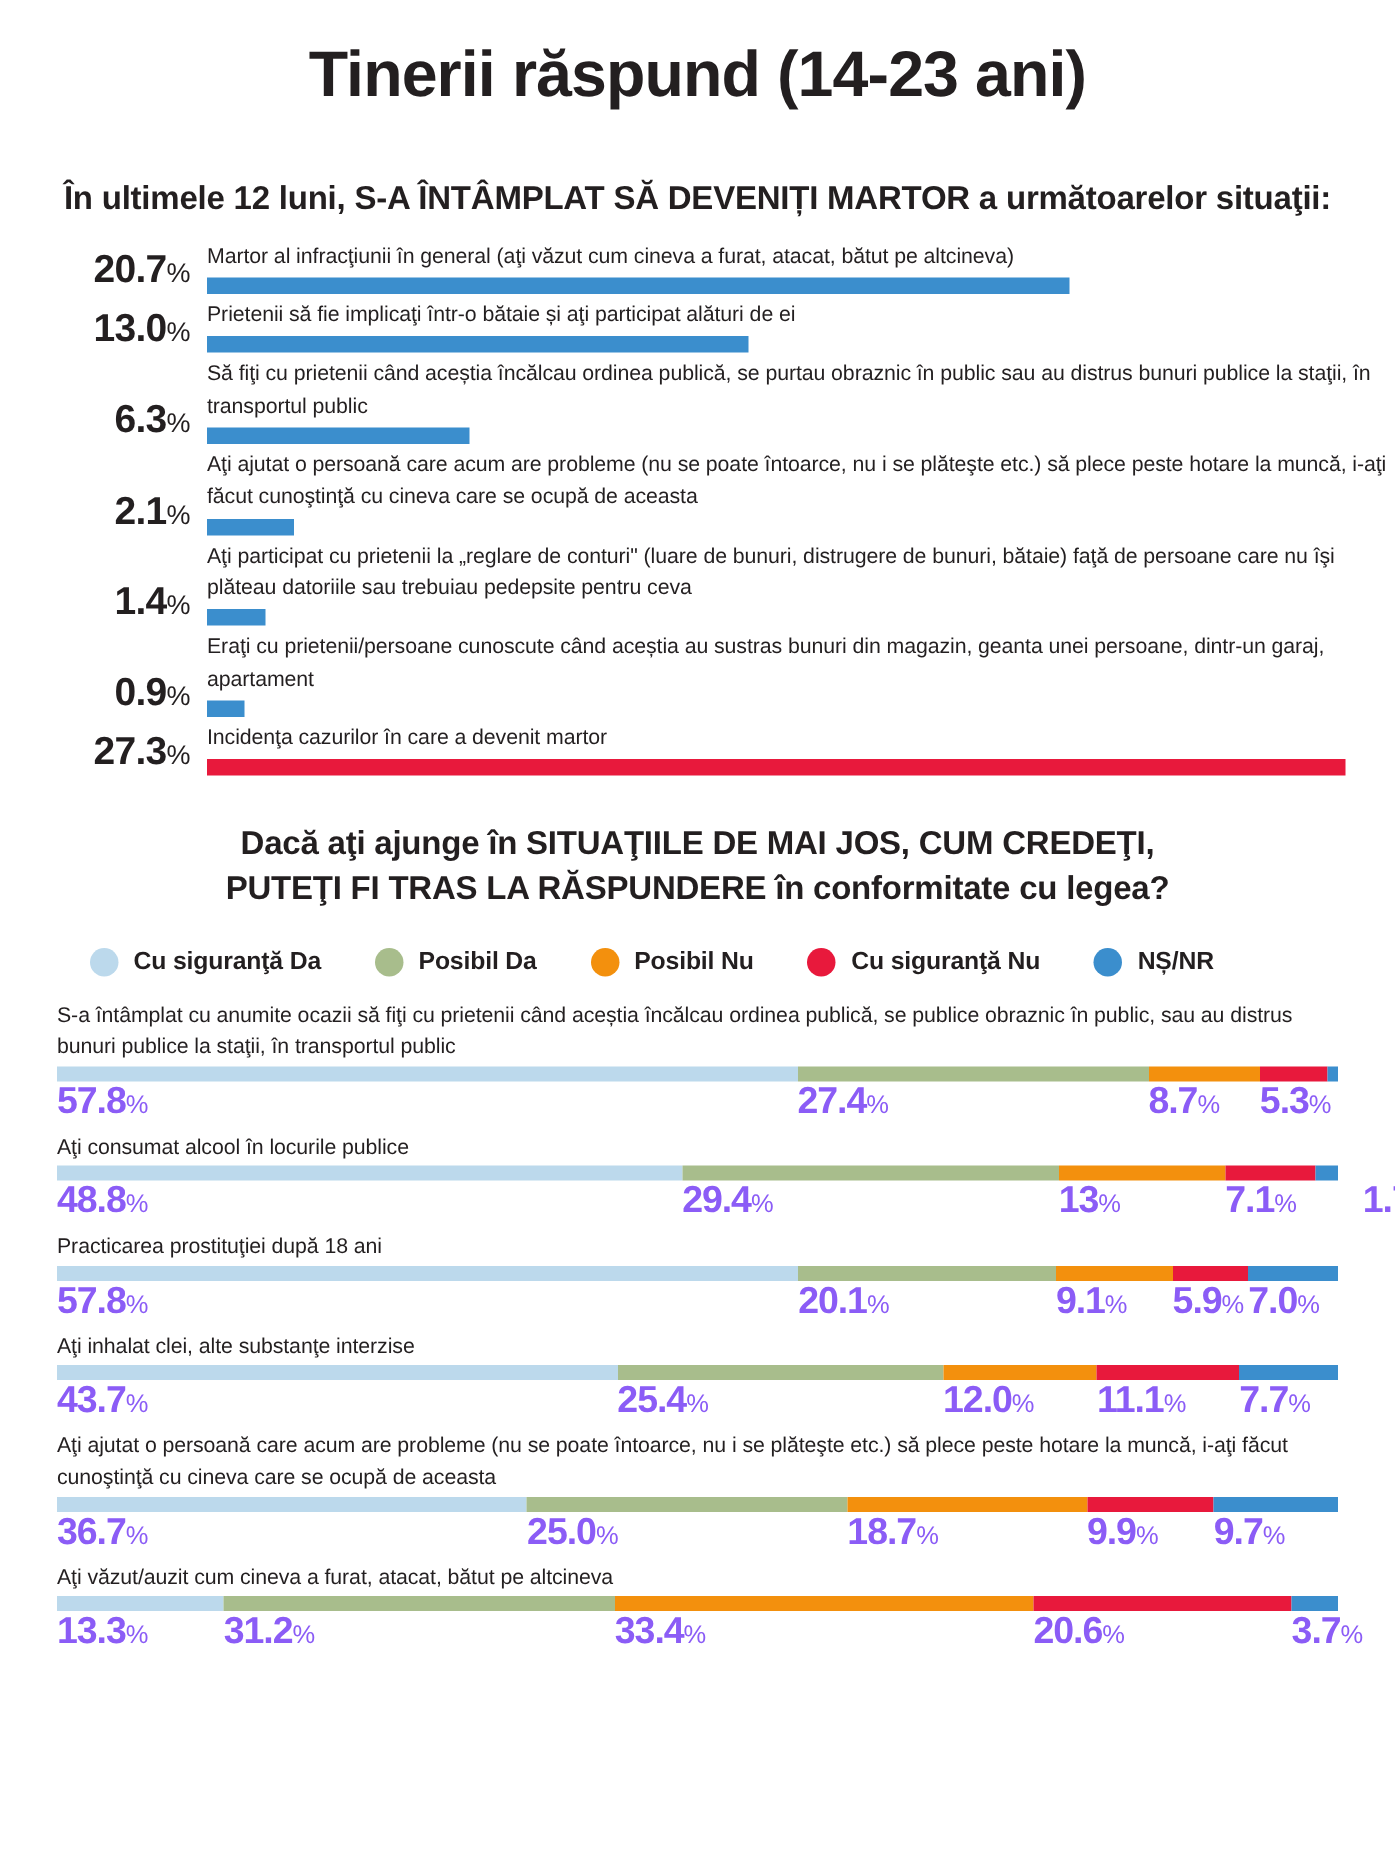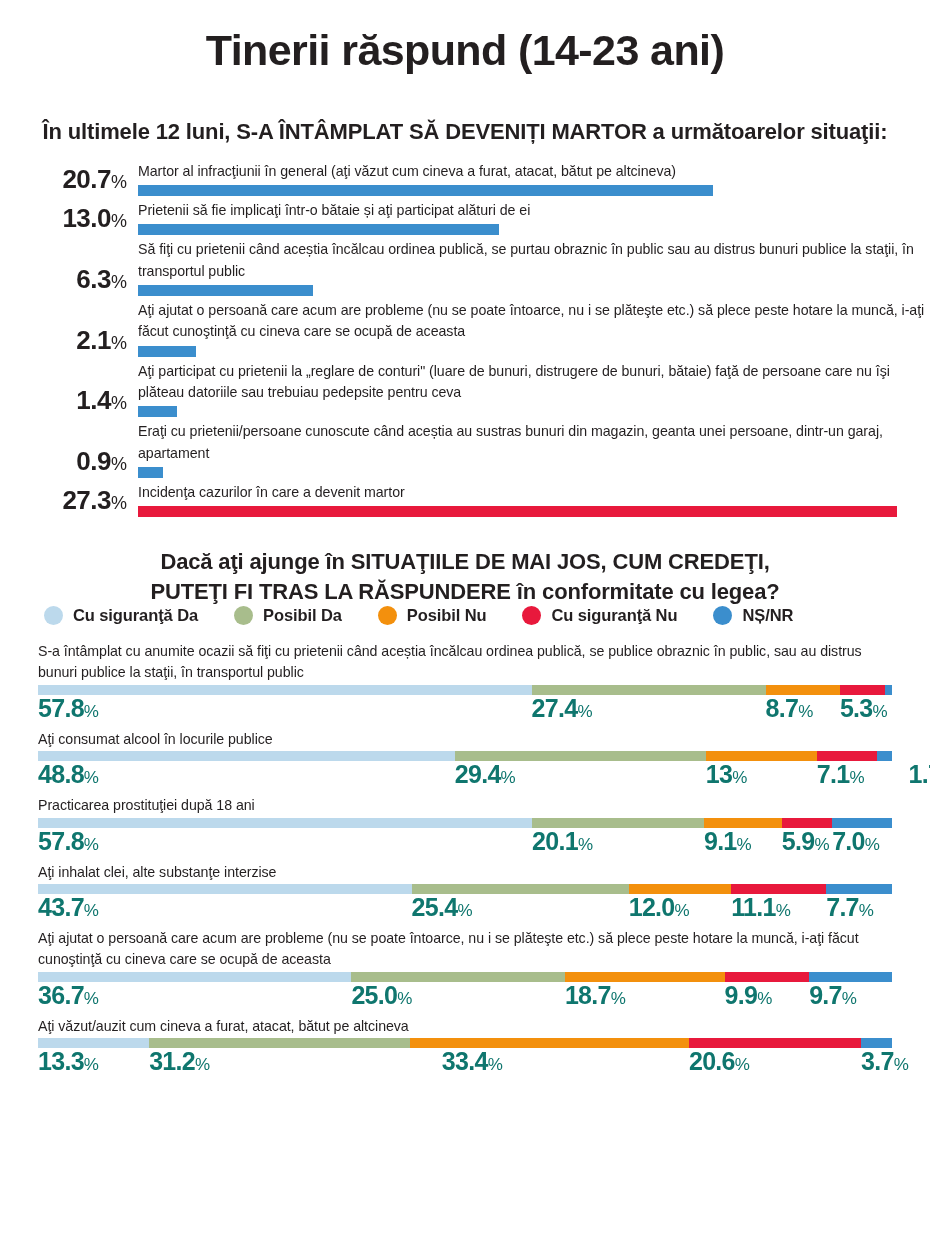--- a/index.html
+++ b/index.html
@@ -76,21 +76,22 @@
     letter-spacing: -0.05px;
     margin-bottom: 3px;
   }
   .bar-track { height: 11px; width: 100%; }
   .bar-fill { height: 11px; }
 
   
   .legend {
     display: flex;
     align-items: center;
-    padding-left: 44px;
+    margin-top: 26px;
+    padding-left: 60px;
   }
   .legend-item {
     display: flex;
     align-items: center;
     margin-right: 36px;
   }
   .legend-dot {
     width: 19px; height: 19px;
     border-radius: 50%;
     margin-right: 10px;
@@ -123,21 +124,21 @@
   .stack-values {
     position: relative;
     height: 30px;
     width: 100%;
   }
   .stack-val {
     position: absolute;
     top: 0;
     font-size: 25px;
     font-weight: bold;
-    color: #0f766e;
+    color: #8b5cf6;
     line-height: 1.05;
     letter-spacing: -0.7px;
     white-space: nowrap;
   }
   .stack-val .sym {
     font-size: 17px;
     font-weight: normal;
     letter-spacing: 0;
   }
 </style>
@@ -332,18 +333,18 @@
       <div class="stack-bar">
         <div class="stack-seg" style="width: 13.0137%; background: rgb(188, 217, 236);"></div>
         <div class="stack-seg" style="width: 30.5284%; background: rgb(168, 189, 140);"></div>
         <div class="stack-seg" style="width: 32.681%; background: rgb(243, 144, 13);"></div>
         <div class="stack-seg" style="width: 20.1566%; background: rgb(232, 25, 60);"></div>
         <div class="stack-seg" style="width: 3.62035%; background: rgb(59, 142, 205);"></div>
       </div>
       <div class="stack-values">
         <div class="stack-val" style="left: 0%;">13.3<span class="sym">%</span></div>
         <div class="stack-val" style="left: 13.0137%;">31.2<span class="sym">%</span></div>
-        <div class="stack-val" style="left: 43.5421%; margin-left: 32px;">33.4<span class="sym">%</span></div>
+        <div class="stack-val" style="left: 43.5421%;">33.4<span class="sym">%</span></div>
         <div class="stack-val" style="left: 76.2231%;">20.6<span class="sym">%</span></div>
         <div class="stack-val" style="left: 96.3796%;">3.7<span class="sym">%</span></div>
       </div>
     </div>
   </div>
 
 </body></html>

